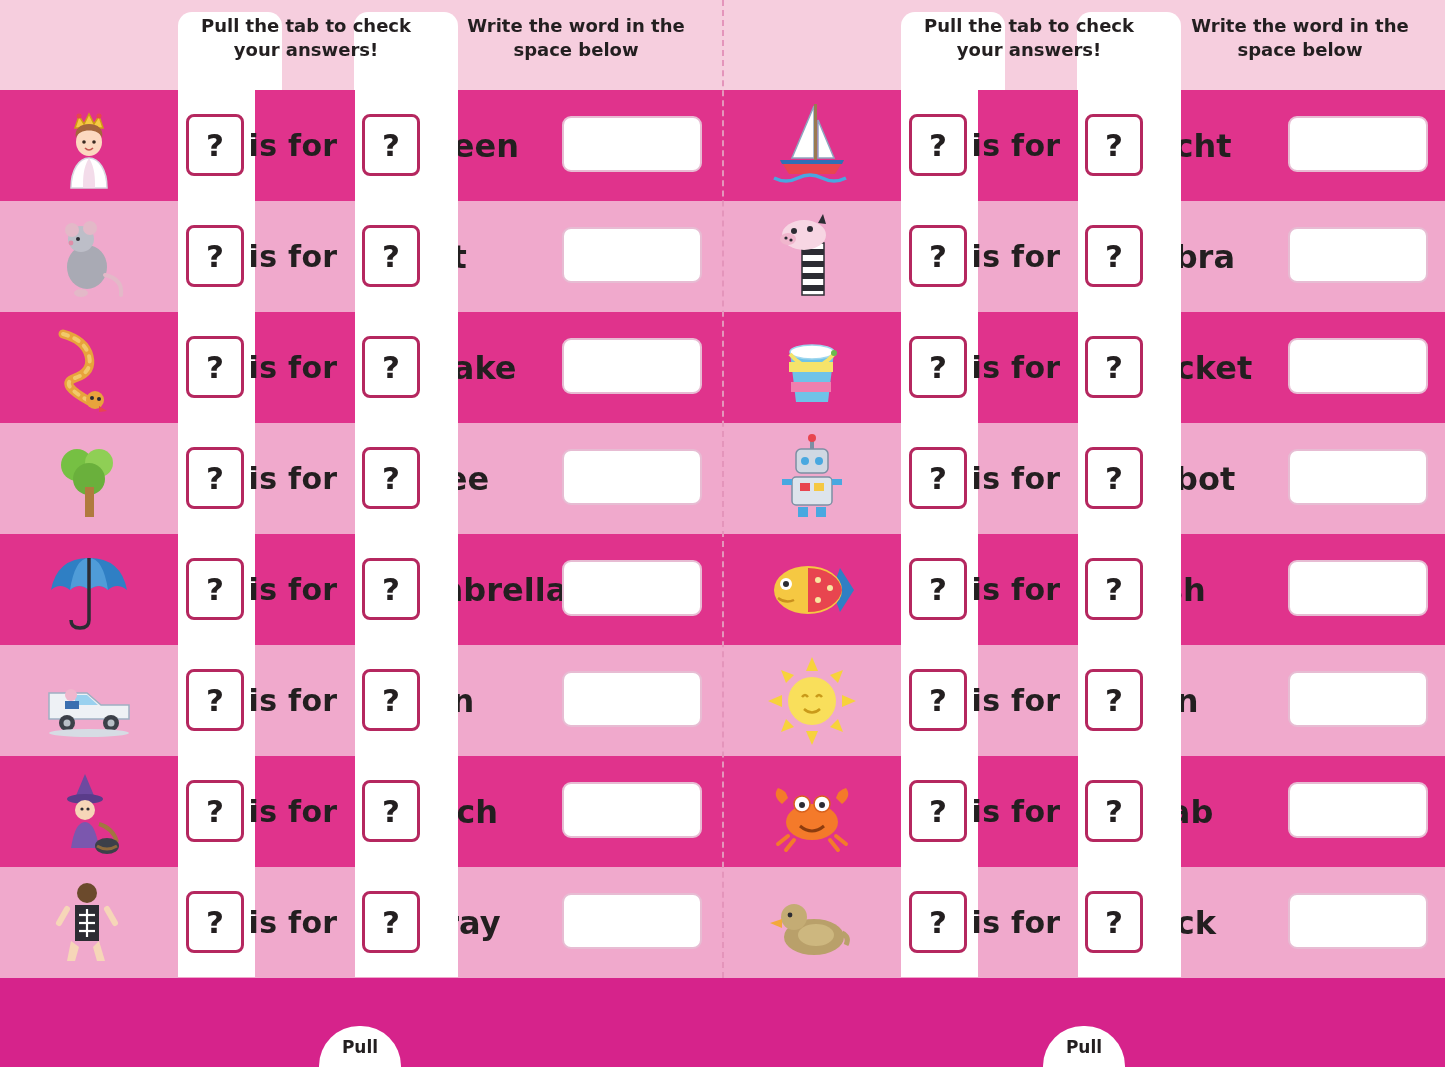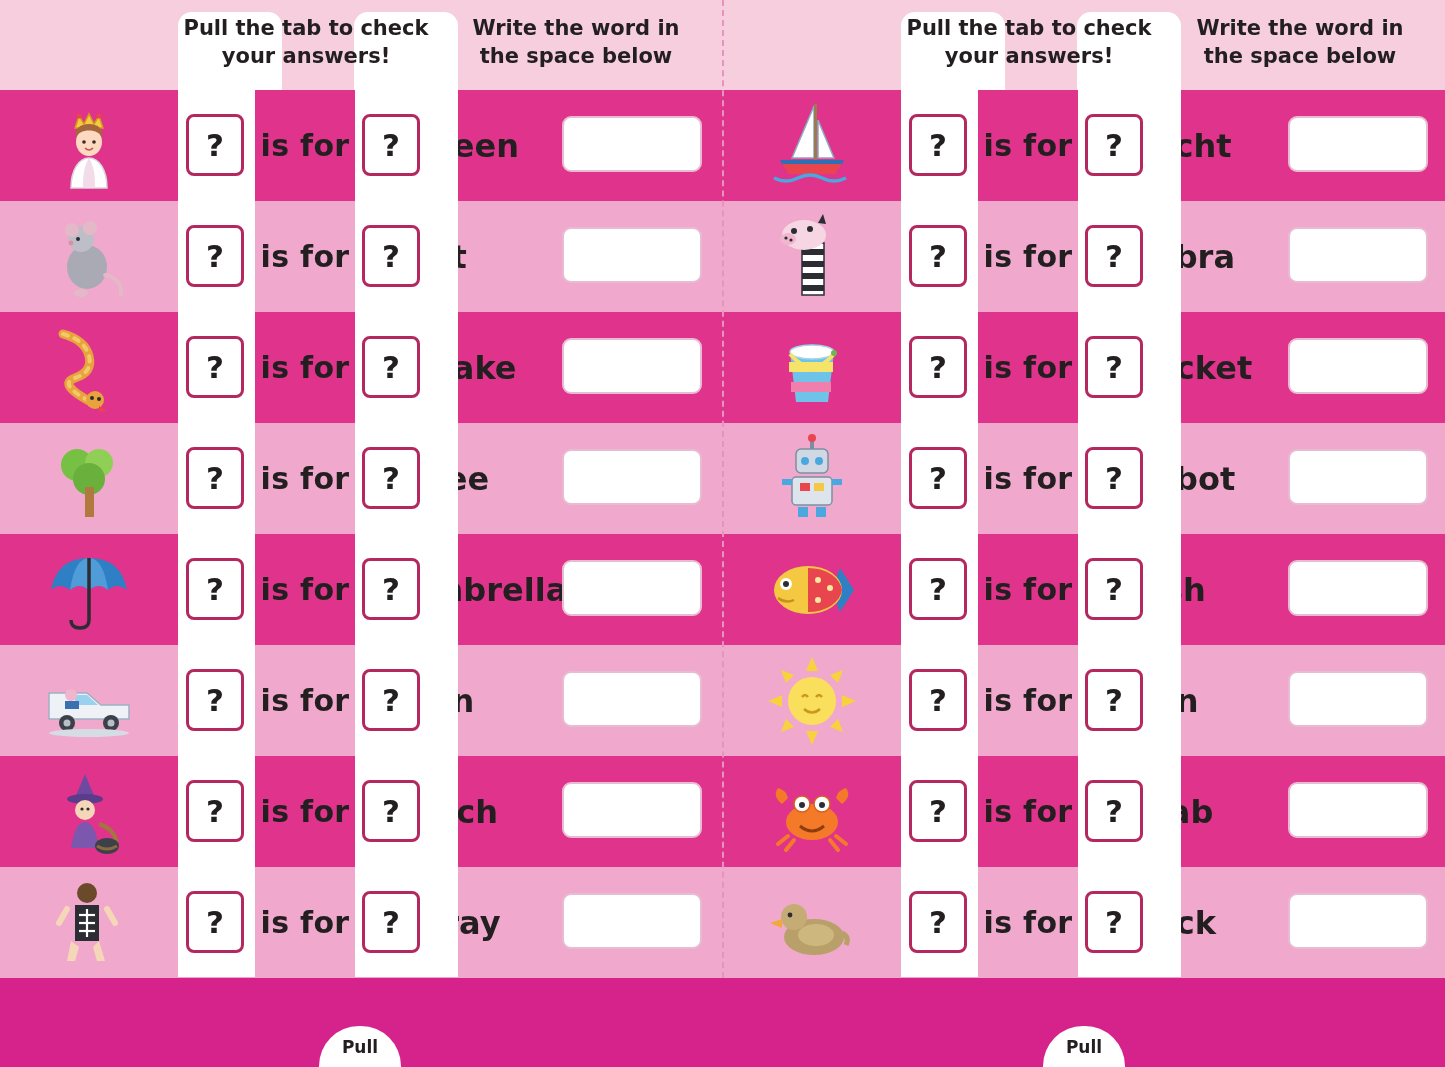--- a/index.html
+++ b/index.html
@@ -70,21 +70,21 @@
     font-size: 31px;
     font-weight: bold;
     color: #231f20;
     box-sizing: border-box;
   }
   .lb1 { left: 186px; }
   .lb2 { left: 362px; }
 
   .isfor {
     position: absolute;
-    left: 255px;
+    left: 243px;
     top: 0;
     width: 100px;
     height: 111px;
     display: flex;
     align-items: center;
     justify-content: center;
     font-size: 30px;
     font-weight: 600;
     color: #231f20;
     letter-spacing: 0.3px;
@@ -128,21 +128,21 @@
   .tab-panel.p1 { left: 178px; }
   .tab-panel.p2 { left: 354px; }
   .tab-panel.p3 { left: 901px; }
   .tab-panel.p4 { left: 1077px; }
 
   .tab-head {
     position: absolute;
     top: 14px;
     width: 248px;
     text-align: center;
-    font-size: 21px;
+    font-size: 18px;
     font-weight: bold;
     color: #231f20;
     line-height: 1.35;
     z-index: 6;
   }
   .th1 { left: 182px; }
   .th2 { left: 452px; }
   .th3 { left: 905px; }
   .th4 { left: 1176px; }
 

